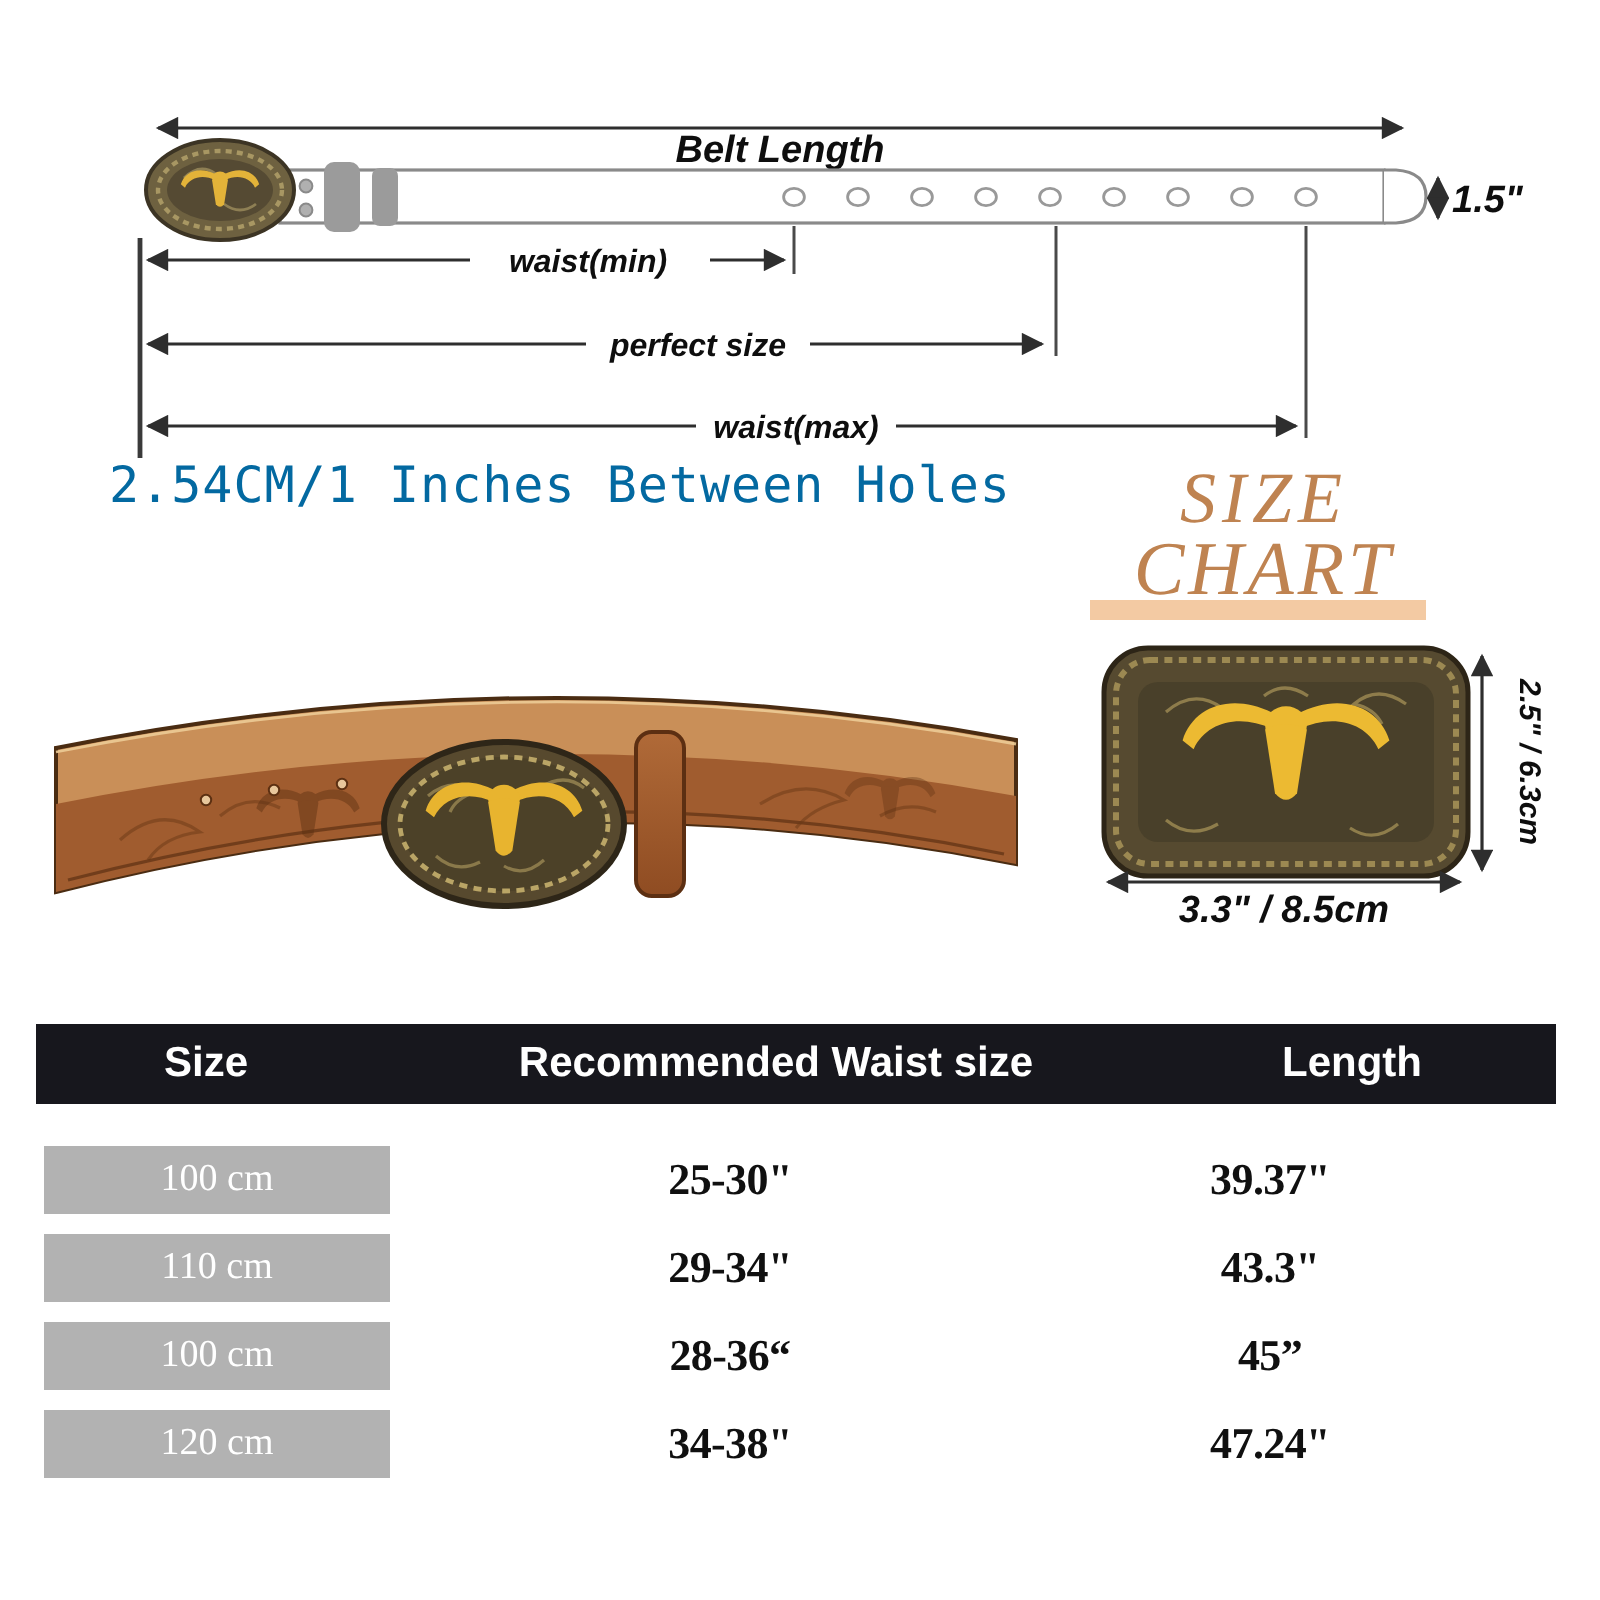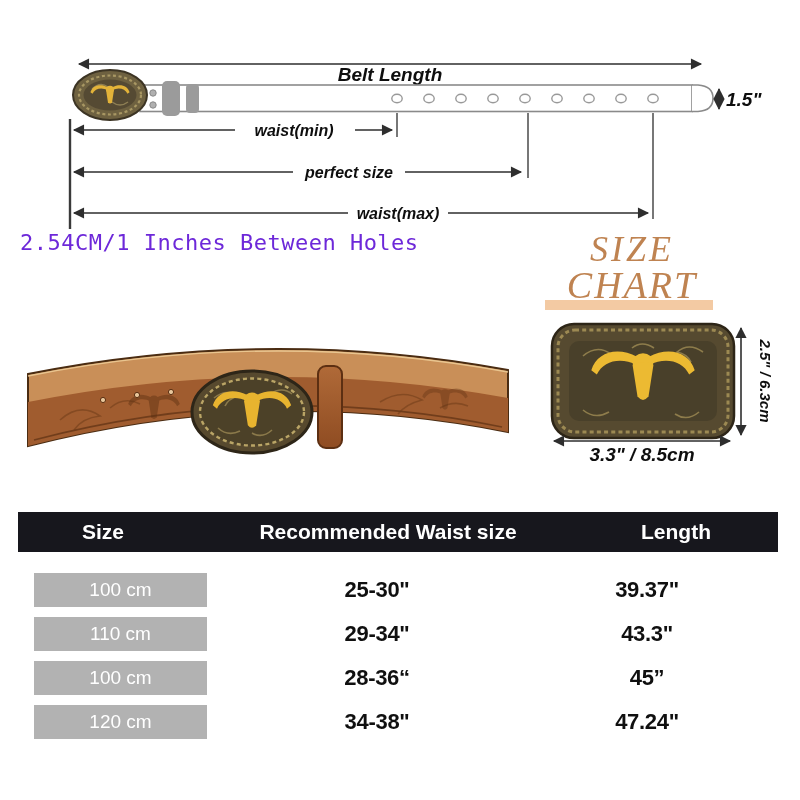--- a/index.html
+++ b/index.html
@@ -8,41 +8,41 @@
     font-family:"Liberation Sans",sans-serif;overflow:hidden;
   }
   svg.scene{position:absolute;left:0;top:0;}
   .dim-line{stroke:#2e2e2e;stroke-width:1.6;fill:none;}
   .tick-line{stroke:#4a4a4a;stroke-width:1.5;fill:none;}
   .dim-label{font:italic bold 16px "Liberation Sans",sans-serif;fill:#0e0e0e;}
   .dim-label-lg{font:italic bold 19px "Liberation Sans",sans-serif;fill:#0e0e0e;}
   .dim-label-sm{font:italic bold 15px "Liberation Sans",sans-serif;fill:#0e0e0e;}
 
   .note{
-    position:absolute;left:20px;top:232px;width:520px;text-align:left;
-    font-family:"DejaVu Sans Mono",monospace;font-size:22px;line-height:22px;
-    color:#6d28d9;letter-spacing:.5px;white-space:nowrap;
+    position:absolute;left:20px;top:232px;width:520px;text-align:center;
+    font-family:"DejaVu Sans Mono",monospace;font-size:25px;line-height:22px;
+    color:#0369a1;letter-spacing:.5px;white-space:nowrap;
   }
   .sc-bar{position:absolute;left:545px;top:300px;width:168px;height:10px;background:#f3caa3;}
   .sc-heading{
     position:absolute;left:532px;top:231px;width:200px;text-align:center;
     font-family:"Liberation Serif",serif;font-style:italic;color:#bf8351;
   }
   .sc-line1{font-size:36px;line-height:37px;letter-spacing:3px;}
   .sc-line2{font-size:38px;line-height:35px;letter-spacing:2px;}
 
   .tbl-header{
     position:absolute;left:18px;top:512px;width:760px;height:40px;background:#17171d;
   }
   .tbl-header .th{
     position:absolute;top:0;transform:translateX(-50%);line-height:40px;
     color:#ffffff;font-weight:bold;font-size:21px;white-space:nowrap;
   }
   .th-size{left:85px;} .th-waist{left:370px;} .th-length{left:658px;}
-  .trow{position:absolute;left:12px;width:675px;height:34px;}
+  .trow{position:absolute;left:0;width:675px;height:34px;font-family:Liberation Serif, serif;}
   .size-chip{
     position:absolute;left:22px;width:173px;height:34px;background:#b2b2b2;
     color:#ffffff;font-size:19px;text-align:center;line-height:34px;
   }
   .cell{
     position:absolute;transform:translateX(-50%);line-height:34px;
     font-size:22px;font-weight:bold;color:#101010;white-space:nowrap;letter-spacing:-.3px;
   }
   .cell-waist{left:365px;} .cell-length{left:635px;}
 </style>

